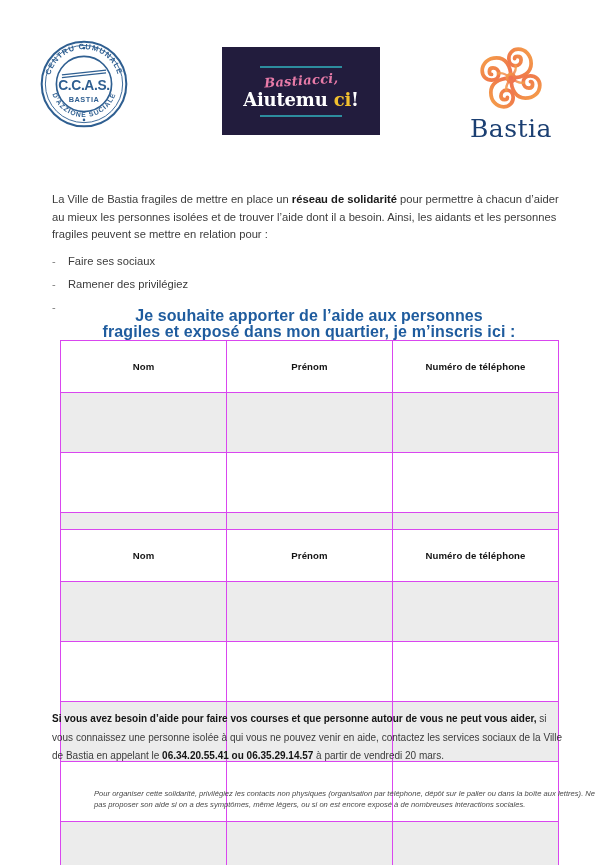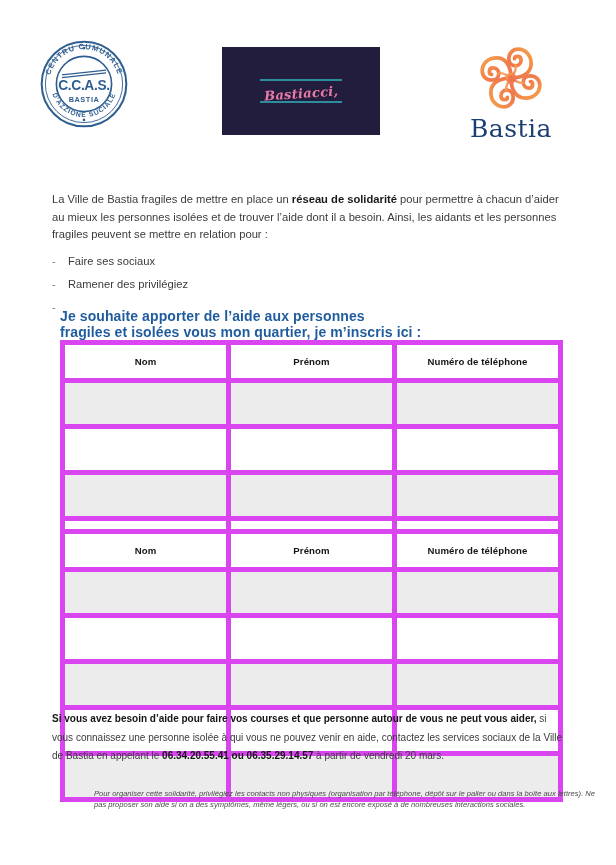--- a/index.html
+++ b/index.html
@@ -128,21 +128,22 @@
     width: 16px;
     flex: 0 0 16px;
     color: #7b7b7b;
     font-size: 11px;
     line-height: 23px;
   }
 
   
   .sec-heading {
     position: absolute;
-    font-size: 14px;
+    text-align: center;
+    font-size: 16px;
     font-weight: bold;
     color: #1f5c9e;
     line-height: 16px;
     letter-spacing: 0.1px;
   }
   #heading-volunteer {
     left: 60px;
     top: 308px;
     width: 498px;
   }
@@ -158,22 +159,22 @@
     left: 60px;
     width: 498px;
     border-collapse: collapse;
     table-layout: fixed;
   }
   #table-volunteer { top: 340px; }
   #table-fragile  { top: 529px; }
 
   .form-table th,
   .form-table td {
-    border: 5px solid #d946ef;
-    padding: 7px;
+    border: 1px solid #d946ef;
+    padding: 16px;
   }
   .form-table th {
     height: 19px;
     font-size: 9.6px;
     font-weight: bold;
     color: #141414;
     text-align: center;
     background: #ffffff;
     letter-spacing: 0.1px;
   }
@@ -239,20 +240,24 @@
         <line x1="26" y1="40" x2="74" y2="35" stroke="#2f5f91" stroke-width="1.3"></line>
         <line x1="26" y1="43" x2="74" y2="38" stroke="#2f5f91" stroke-width="1.3"></line>
         <text x="50" y="57" text-anchor="middle" font-family="'Liberation Sans', sans-serif" font-size="15" font-weight="bold" fill="#2f5f91" letter-spacing="-0.4">C.C.A.S.</text>
         <text x="50" y="70" text-anchor="middle" font-family="'Liberation Sans', sans-serif" font-size="8" font-weight="bold" fill="#2f5f91" letter-spacing="0.6">BASTIA</text>
       </svg>
     </div>
 
     <div class="aiutemu-logo">
       <div class="aiutemu-rule"></div>
       <div class="aiutemu-script">Bastiacci,</div>
+      <div class="aiutemu-main">
+        <span>Aiutemu</span>
+        <span class="ci">ci</span><span class="bang">!</span>
+      </div>
       <div class="aiutemu-rule"></div>
     </div>
 
     <div class="bastia-logo">
       <svg class="bastia-mark" width="74" height="72" viewBox="0 0 100 100" aria-hidden="true">
         <defs>
           <linearGradient id="og" x1="0" y1="0" x2="1" y2="1">
             <stop offset="0%" stop-color="#f5a04a"></stop>
             <stop offset="55%" stop-color="#f07f4a"></stop>
             <stop offset="100%" stop-color="#ef6f52"></stop>
@@ -290,21 +295,21 @@
       <span class="bullet-dash">-</span>
       <span>Ramener des privilégiez</span>
     </div>
     <div class="bullet-row">
       <span class="bullet-dash">-</span>
     </div>
   </div>
 
   <div class="sec-heading" id="heading-volunteer">
     <div>Je souhaite apporter de l’aide aux personnes</div>
-    <div>fragiles et isolées vous mon quartier, je m’inscris ici :</div>
+    <div>fragiles et exposé dans mon quartier, je m’inscris ici :</div>
   </div>
 
   <table class="form-table" id="table-volunteer">
     <colgroup>
       <col class="col-nom">
         <col class="col-prenom">
         <col class="col-tel">
     </colgroup>
     <thead>
       <tr>

